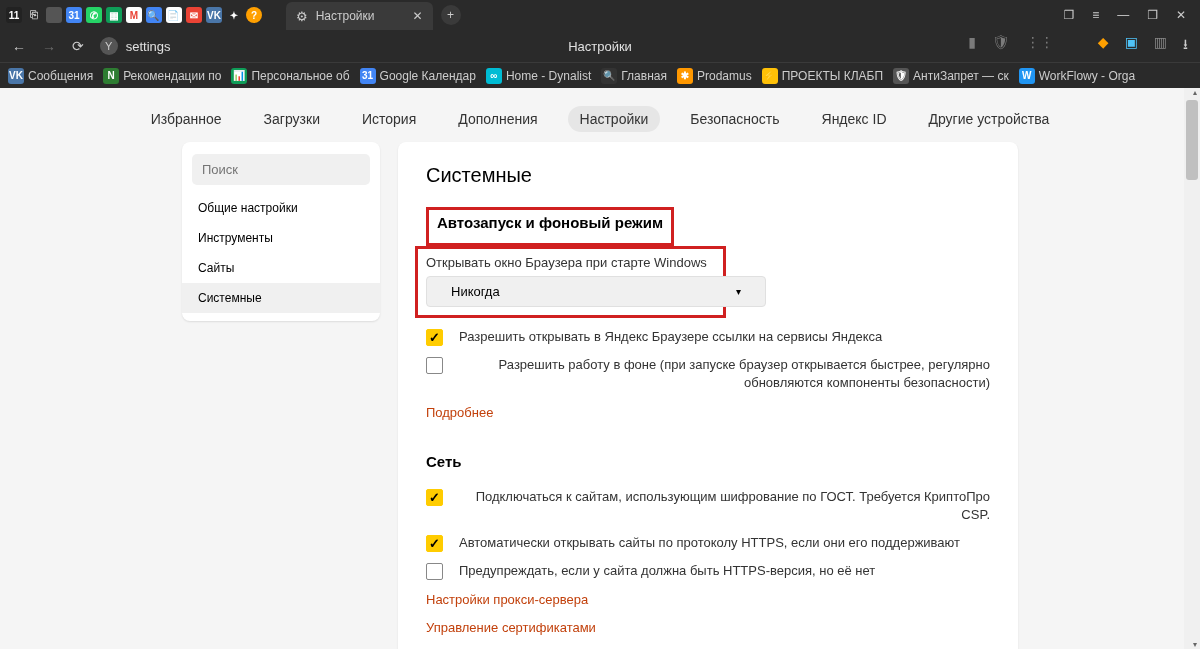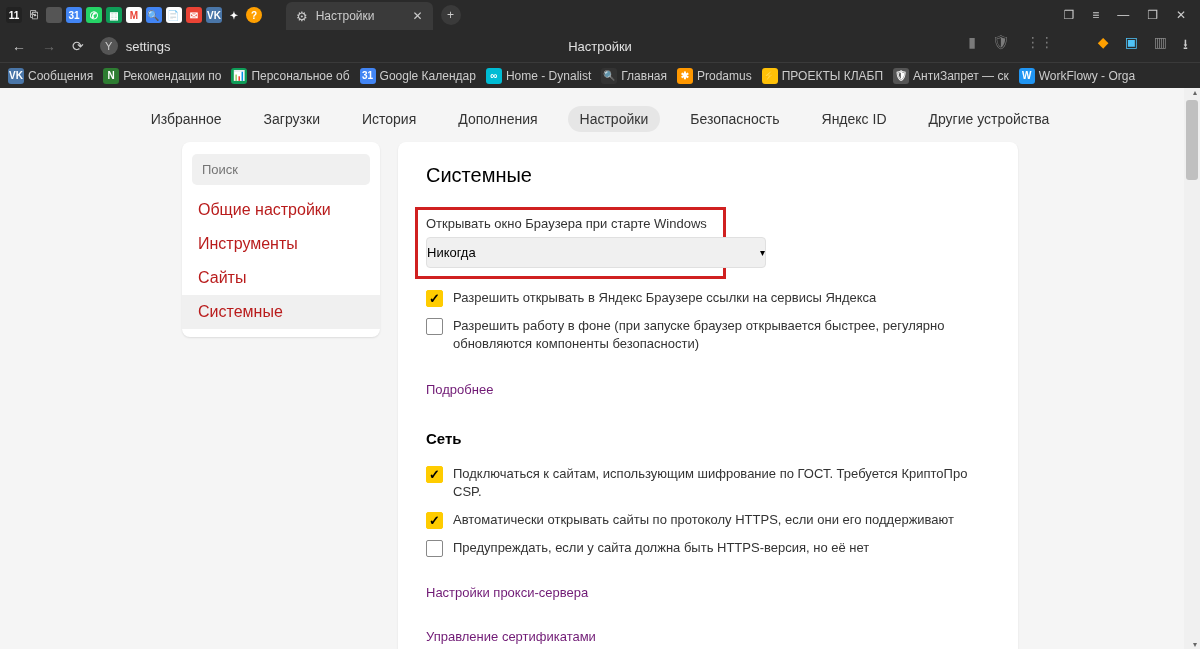--- a/index.html
+++ b/index.html
@@ -30,42 +30,42 @@
 
 .content { position: absolute; top: 88px; left: 0; right: 0; bottom: 0; background: #f5f5f5; display: flex; flex-direction: column; }
 .tabnav { display: flex; justify-content: center; gap: 18px; padding: 18px 0 10px; font-size: 14px; color: #333; }
 .tabnav .titem { padding: 5px 12px; border-radius: 14px; cursor: pointer; }
 .tabnav .titem.active { background: #e6e6e6; }
 
 .main { display: flex; gap: 18px; padding: 0 182px; align-items: flex-start; }
 .sidebar { width: 198px; background: #fff; border-radius: 8px; padding: 8px 0; box-shadow: 0 1px 2px rgba(0,0,0,0.1); }
 .sidebar .search { margin: 4px 10px 8px; }
 .sidebar .search input { width: 100%; padding: 8px 10px; border: none; background: #f0f0f0; border-radius: 5px; font-size: 13px; color: #888; }
-.sidebar .sitem { padding: 8px 16px; font-size: 16px; cursor: pointer; color: #b91c1c; }
+.sidebar .sitem { padding: 8px 16px; font-size: 12px; cursor: pointer; color: #000000; }
 .sidebar .sitem.active { background: #f0f0f0; }
 
 .panel { flex: 1; background: #fff; border-radius: 8px; padding: 22px 28px; box-shadow: 0 1px 2px rgba(0,0,0,0.1); min-height: 540px; }
 .panel h2 { font-size: 20px; font-weight: normal; margin-bottom: 20px; }
 .subh { font-size: 15px; font-weight: bold; margin-bottom: 8px; display: inline-block; }
 .smalldesc { font-size: 13px; color: #333; margin-bottom: 6px; }
 
 
 .redbox1 { border: 3px solid #d02020; padding: 4px 8px; display: inline-block; margin-bottom: 0; }
 .redbox2 { border: 3px solid #d02020; padding: 6px 8px 8px; margin-left: -11px; width: 311px; }
 
-.select { background: #f0f0f0; border: 1px solid #e0e0e0; border-radius: 4px; padding: 7px 0; font-size: 13px; display: flex; justify-content: space-between; align-items: center; cursor: pointer; width: 340px; }
+.select { background: #f0f0f0; border: 1px solid #e0e0e0; border-radius: 4px; padding: 7px 24px; font-size: 13px; display: flex; justify-content: space-between; align-items: center; cursor: pointer; width: 340px; }
 .select .chev { font-size: 10px; }
 
-.checkrow { display: flex; align-items: flex-start; gap: 10px; margin-top: 10px; }
+.checkrow { display: flex; align-items: flex-start; gap: 16px; margin-top: 10px; text-align: right; }
 .chk { width: 17px; height: 17px; border: 1.5px solid #888; border-radius: 2px; flex-shrink: 0; display: flex; align-items: center; justify-content: center; margin-top: 1px; }
 .chk.on { background: #ffcc00; border-color: #ffcc00; }
 .chk.on::after { content: '✓'; font-size: 13px; color: #000; font-weight: bold; }
 .checkrow .lbl { font-size: 13px; color: #333; line-height: 1.4; }
 
-.link { color: #701a75; font-size: 13px; cursor: pointer; margin-top: 28px; display: inline-block; }
+.link { color: #c2410c; font-size: 13px; cursor: pointer; margin-top: 12px; display: inline-block; }
 
 .section2 { margin-top: 32px; }
 
 .scrollbar-track { position: absolute; right: 0; top: 88px; width: 16px; bottom: 0; background: #f0f0f0; }
 .scrollbar-thumb { position: absolute; right: 2px; top: 2px; width: 12px; height: 80px; background: #c0c0c0; border-radius: 3px; }
 .scroll-arrow { position: absolute; right: 3px; font-size: 8px; color: #666; }
 </style>
 </head>
 <body>
 
@@ -185,20 +185,23 @@
           <div class="sitem">Общие настройки</div>
           <div class="sitem">Инструменты</div>
           <div class="sitem">Сайты</div>
           <div class="sitem active">Системные</div>
         </div>
     </div>
 
     <div class="panel">
       <h2>Системные</h2>
 
+      <div class="redbox1">
+        <span class="subh">Автозапуск и фоновый режим</span>
+      </div>
       <div class="redbox2">
         <div class="smalldesc">Открывать окно Браузера при старте Windows</div>
         <div class="select">
           <span>Никогда</span>
           <span class="chev">▾</span>
         </div>
       </div>
 
       <div class="checkrow">
         <div class="chk on"></div>

